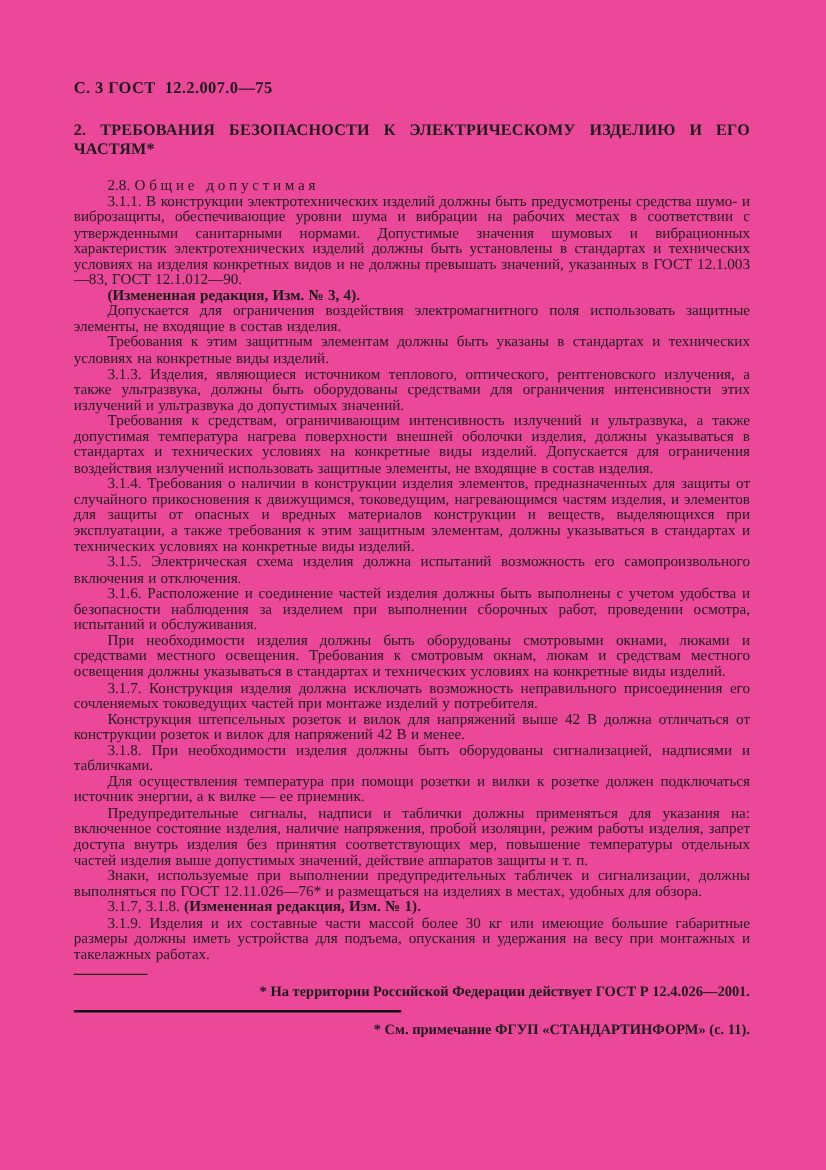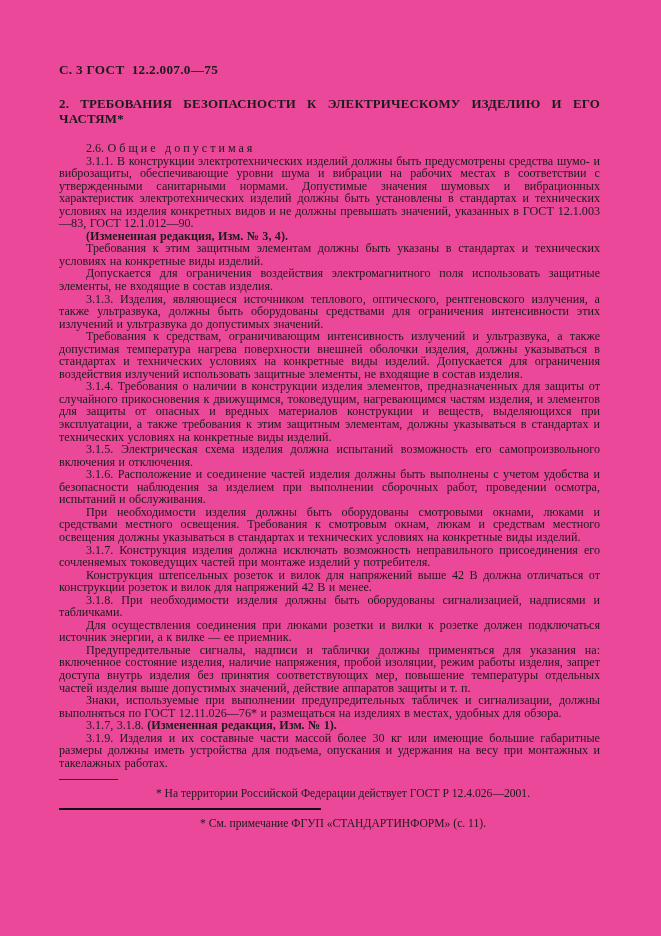--- a/index.html
+++ b/index.html
@@ -61,51 +61,52 @@
   .rule-long {
     width: 262px;
     height: 2px;
     background: #111111;
     margin: 7px 0 7px 0;
   }
   .footnote {
     margin: 0;
     text-indent: 27px;
     line-height: 14px;
-    text-align: center;
+    text-align: right;
+    font-weight: bold;
   }
 </style>
 </head>
 <body>
 
 <div class="page">
 
   <div class="page-header">С. 3 ГОСТ  12.2.007.0—75</div>
 
   <h1 class="section-title">2. ТРЕБОВАНИЯ БЕЗОПАСНОСТИ К ЭЛЕКТРИЧЕСКОМУ ИЗДЕЛИЮ И ЕГО ЧАСТЯМ*</h1>
 
   <p class="para">
-    <span>2.6.</span>
+    <span>2.8.</span>
     <span class="spaced">Общие допустимая</span>
   </p>
 
   <p class="para">3.1.1. В конструкции электротехнических изделий должны быть предусмотрены средства шумо- и виброзащиты, обеспечивающие уровни шума и вибрации на рабочих местах в соответствии с утвержденными санитарными нормами. Допустимые значения шумовых и вибрационных характеристик электротехнических изделий должны быть установлены в стандартах и технических условиях на изделия конкретных видов и не должны превышать значений, указанных в ГОСТ 12.1.003—83, ГОСТ 12.1.012—90.</p>
   <p class="para bold">(Измененная редакция, Изм. № 3, 4).</p>
+  <p class="para">Допускается для ограничения воздействия электромагнитного поля использовать защитные элементы, не входящие в состав изделия.</p>
   <p class="para">Требования к этим защитным элементам должны быть указаны в стандартах и технических условиях на конкретные виды изделий.</p>
-  <p class="para">Допускается для ограничения воздействия электромагнитного поля использовать защитные элементы, не входящие в состав изделия.</p>
   <p class="para">3.1.3. Изделия, являющиеся источником теплового, оптического, рентгеновского излучения, а также ультразвука, должны быть оборудованы средствами для ограничения интенсивности этих излучений и ультразвука до допустимых значений.</p>
   <p class="para">Требования к средствам, ограничивающим интенсивность излучений и ультразвука, а также допустимая температура нагрева поверхности внешней оболочки изделия, должны указываться в стандартах и технических условиях на конкретные виды изделий. Допускается для ограничения воздействия излучений использовать защитные элементы, не входящие в состав изделия.</p>
   <p class="para">3.1.4. Требования о наличии в конструкции изделия элементов, предназначенных для защиты от случайного прикосновения к движущимся, токоведущим, нагревающимся частям изделия, и элементов для защиты от опасных и вредных материалов конструкции и веществ, выделяющихся при эксплуатации, а также требования к этим защитным элементам, должны указываться в стандартах и технических условиях на конкретные виды изделий.</p>
   <p class="para">3.1.5. Электрическая схема изделия должна испытаний возможность его самопроизвольного включения и отключения.</p>
   <p class="para">3.1.6. Расположение и соединение частей изделия должны быть выполнены с учетом удобства и безопасности наблюдения за изделием при выполнении сборочных работ, проведении осмотра, испытаний и обслуживания.</p>
   <p class="para">При необходимости изделия должны быть оборудованы смотровыми окнами, люками и средствами местного освещения. Требования к смотровым окнам, люкам и средствам местного освещения должны указываться в стандартах и технических условиях на конкретные виды изделий.</p>
   <p class="para">3.1.7. Конструкция изделия должна исключать возможность неправильного присоединения его сочленяемых токоведущих частей при монтаже изделий у потребителя.</p>
   <p class="para">Конструкция штепсельных розеток и вилок для напряжений выше 42 В должна отличаться от конструкции розеток и вилок для напряжений 42 В и менее.</p>
   <p class="para">3.1.8. При необходимости изделия должны быть оборудованы сигнализацией, надписями и табличками.</p>
-  <p class="para">Для осуществления соединения при люками розетки и вилки к розетке должен подключаться источник энергии, а к вилке — ее приемник.</p>
+  <p class="para">Для осуществления температура при помощи розетки и вилки к розетке должен подключаться источник энергии, а к вилке — ее приемник.</p>
   <p class="para">Предупредительные сигналы, надписи и таблички должны применяться для указания на: включенное состояние изделия, наличие напряжения, пробой изоляции, режим работы изделия, запрет доступа внутрь изделия без принятия соответствующих мер, повышение температуры отдельных частей изделия выше допустимых значений, действие аппаратов защиты и т. п.</p>
   <p class="para">Знаки, используемые при выполнении предупредительных табличек и сигнализации, должны выполняться по ГОСТ 12.11.026—76* и размещаться на изделиях в местах, удобных для обзора.</p>
 
   <p class="para"><span>3.1.7, 3.1.8. </span><span class="bold">(Измененная редакция, Изм. № 1).</span></p>
 
   <p class="para">3.1.9. Изделия и их составные части массой более 30 кг или имеющие большие габаритные размеры должны иметь устройства для подъема, опускания и удержания на весу при монтажных и такелажных работах.</p>
 
   <div class="footnotes">
     <div class="rule-short"></div>
     <p class="footnote">* На территории Российской Федерации действует ГОСТ Р 12.4.026—2001.</p>

